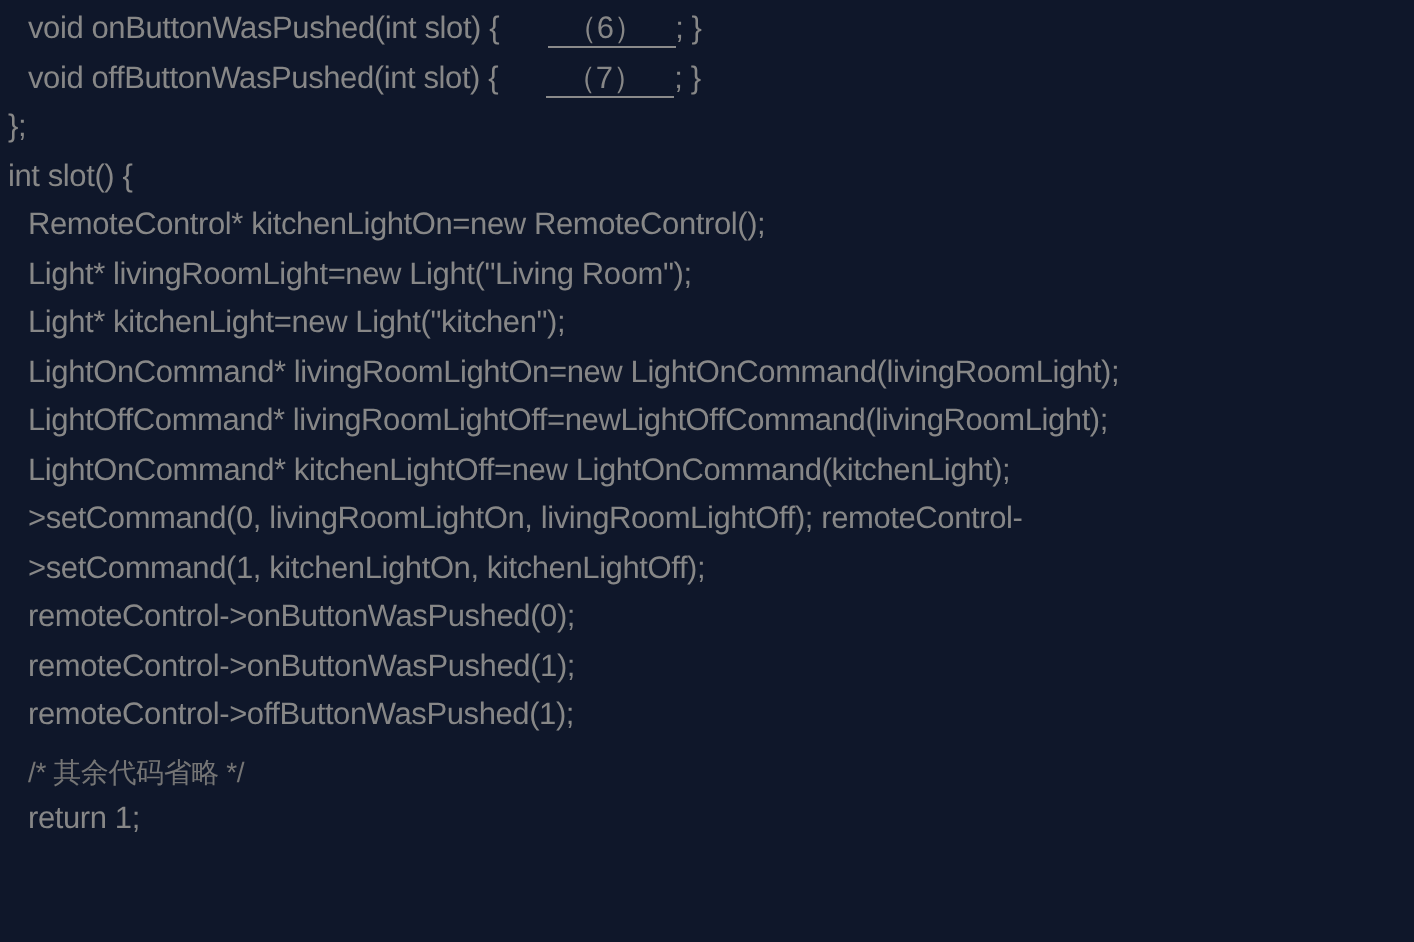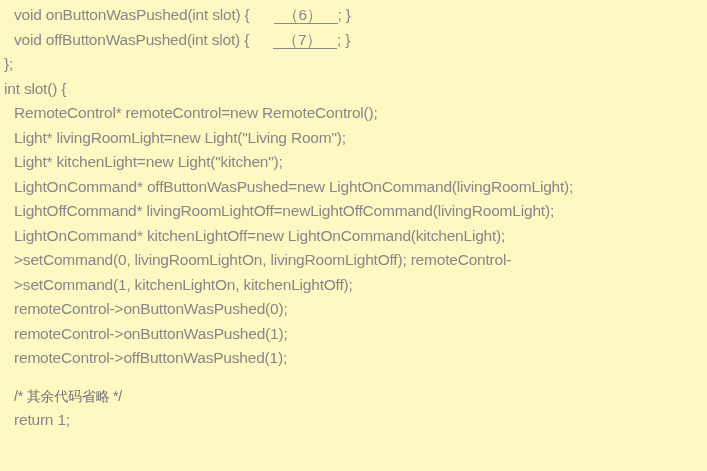--- a/index.html
+++ b/index.html
@@ -5,21 +5,21 @@
   html, body {
     margin: 0;
     padding: 0;
     background: #ffffff;
   }
   .page {
     position: relative;
     width: 707px;
     height: 471px;
     overflow: hidden;
-    background: #fef9c3;
+    background: #0f172a;
     font-family: "Liberation Sans", "DejaVu Sans", sans-serif;
     font-size: 15.5px;
     color: #878787;
     padding-top: 3px;
     box-sizing: border-box;
     letter-spacing: -0.2px;
   }
   .line {
     height: 24.5px;
     line-height: 24.5px;
@@ -32,38 +32,38 @@
     min-width: 46px;
     text-align: center;
     border-bottom: 1px solid #8a8a8a;
     margin-left: 24px;
     padding: 0 12px 0 6px;
     line-height: 17px;
   }
   .comment {
     font-size: 14px;
     color: #757575;
-    margin-top: 13px;
+    margin-top: 3px;
   }
 </style>
 </head>
 <body>
 
 <div class="page">
 
   <div class="line indent"><span>void onButtonWasPushed(int slot) {</span><span class="blank">（6）</span><span>; }</span></div>
 
   <div class="line indent"><span>void offButtonWasPushed(int slot) {</span><span class="blank">（7）</span><span>; }</span></div>
 
   <div class="line flush">};</div>
   <div class="line flush">int slot() {</div>
-  <div class="line indent">RemoteControl* remoteControl=new RemoteControl();</div>
+  <div class="line indent">RemoteControl* kitchenLightOn=new RemoteControl();</div>
   <div class="line indent">Light* livingRoomLight=new Light("Living Room");</div>
   <div class="line indent">Light* kitchenLight=new Light("kitchen");</div>
-  <div class="line indent">LightOnCommand* offButtonWasPushed=new LightOnCommand(livingRoomLight);</div>
+  <div class="line indent">LightOnCommand* livingRoomLightOn=new LightOnCommand(livingRoomLight);</div>
   <div class="line indent">LightOffCommand* livingRoomLightOff=newLightOffCommand(livingRoomLight);</div>
   <div class="line indent">LightOnCommand* kitchenLightOff=new LightOnCommand(kitchenLight);</div>
   <div class="line indent">&gt;setCommand(0, livingRoomLightOn, livingRoomLightOff); remoteControl-</div>
   <div class="line indent">&gt;setCommand(1, kitchenLightOn, kitchenLightOff);</div>
   <div class="line indent">remoteControl-&gt;onButtonWasPushed(0);</div>
   <div class="line indent">remoteControl-&gt;onButtonWasPushed(1);</div>
   <div class="line indent">remoteControl-&gt;offButtonWasPushed(1);</div>
   <div class="line indent comment">/* 其余代码省略 */</div>
   <div class="line indent">return 1;</div>
 

